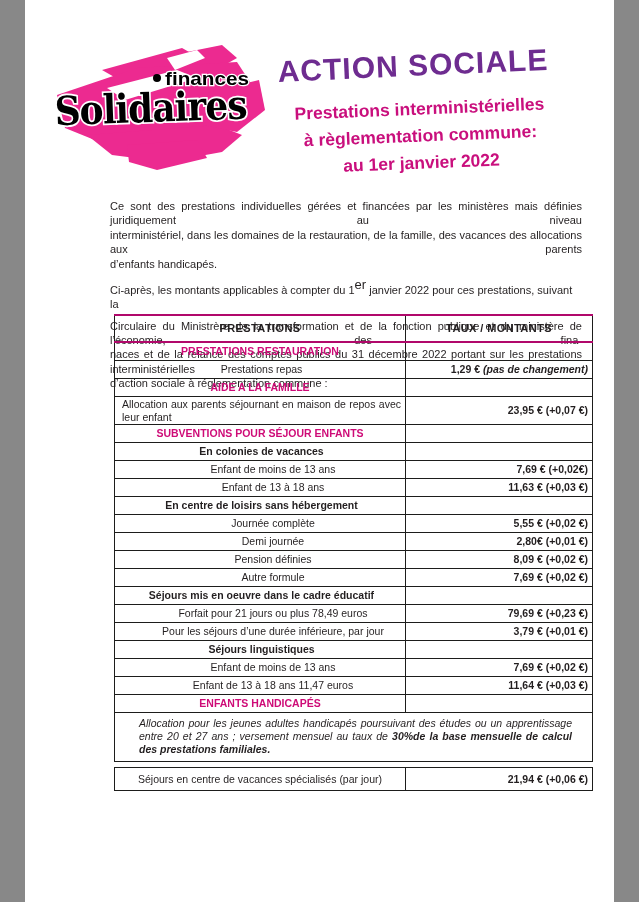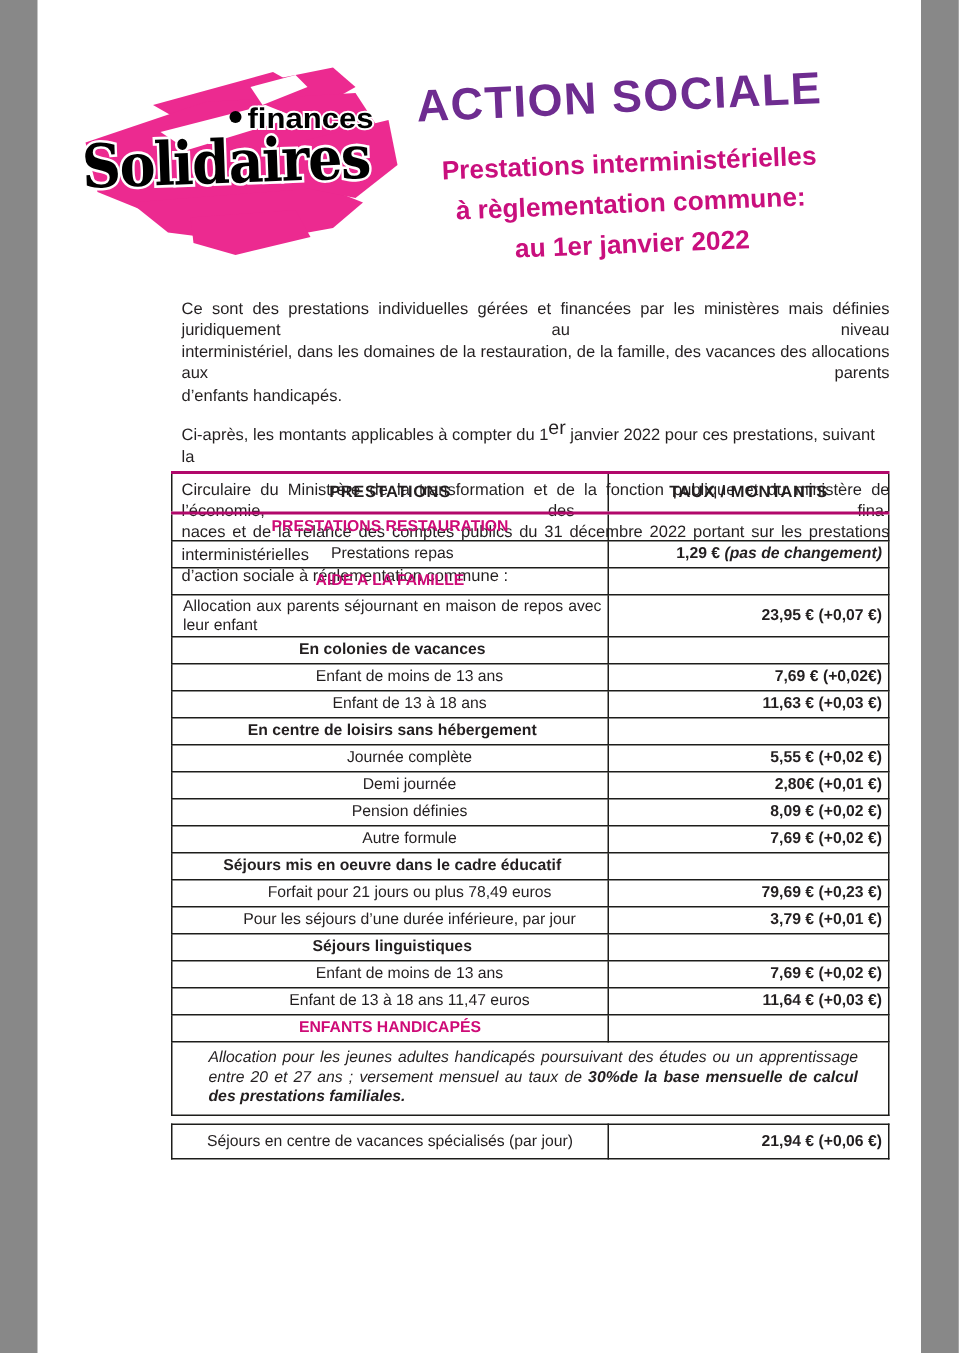--- a/index.html
+++ b/index.html
@@ -17,21 +17,21 @@
     position:absolute;left:252px;top:55px;width:330px;
     font-size:30px;font-weight:bold;letter-spacing:1px;color:#6e2c90;
     transform:rotate(-2.6deg);transform-origin:left top;white-space:nowrap;
   }
   .subtitle{
     position:absolute;left:236px;top:102px;width:316px;text-align:center;
     font-size:17.5px;font-weight:bold;color:#c90f7d;line-height:27px;
     transform:rotate(-2.3deg);transform-origin:left top;
   }
   
-  .intro{position:absolute;left:85px;top:199px;width:472px;font-size:11px;line-height:14.4px;color:#231f20;margin-left:11px;}
+  .intro{position:absolute;left:85px;top:199px;width:472px;font-size:11px;line-height:14.4px;color:#231f20;}
   .para{margin:0 0 7px 0;}
   .para > span{display:block;}
   .jl{text-align:justify;text-align-last:justify;}
   .sup{vertical-align:super;font-size:13px;}
   
   .twrap{position:absolute;left:89px;top:314px;width:478px;}
   table.tbl{border-collapse:collapse;table-layout:fixed;width:478px;font-size:10.5px;color:#231f20;padding-left:20px;}
   table.tbl{border:1px solid #1d1d1b;border-top:2.5px solid #b1086b;}
   .tbl th,.tbl td{border:1px solid #1d1d1b;padding:1px 4px;vertical-align:middle;line-height:12.5px;height:15px;}
   .tbl th{border-bottom:2.5px solid #b1086b;height:23px;font-size:11px;font-weight:bold;text-align:center;letter-spacing:.4px;}
@@ -116,20 +116,24 @@
           </tr>
           <tr>
             <td class="l sec">AIDE A LA FAMILLE</td>
             <td class="r"></td>
           </tr>
           <tr>
             <td class="l ind1 just">Allocation aux parents séjournant en maison de repos avec leur enfant</td>
             <td class="r"><b>23,95 € (+0,07 €)</b></td>
           </tr>
           <tr>
+            <td class="l sec">SUBVENTIONS POUR SÉJOUR ENFANTS</td>
+            <td class="r"></td>
+          </tr>
+          <tr>
             <td class="l sub ind1">En colonies de vacances</td>
             <td class="r"></td>
           </tr>
           <tr>
             <td class="l ind2">Enfant de moins de 13 ans</td>
             <td class="r"><b>7,69 €  (+0,02€)</b></td>
           </tr>
           <tr>
             <td class="l ind2">Enfant de 13 à 18 ans</td>
             <td class="r"><b>11,63 €  (+0,03 €)</b></td>

